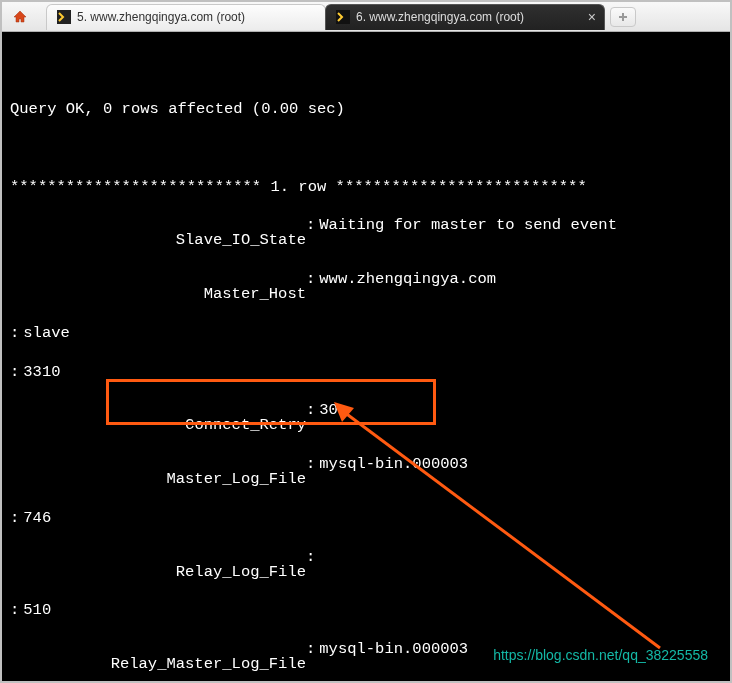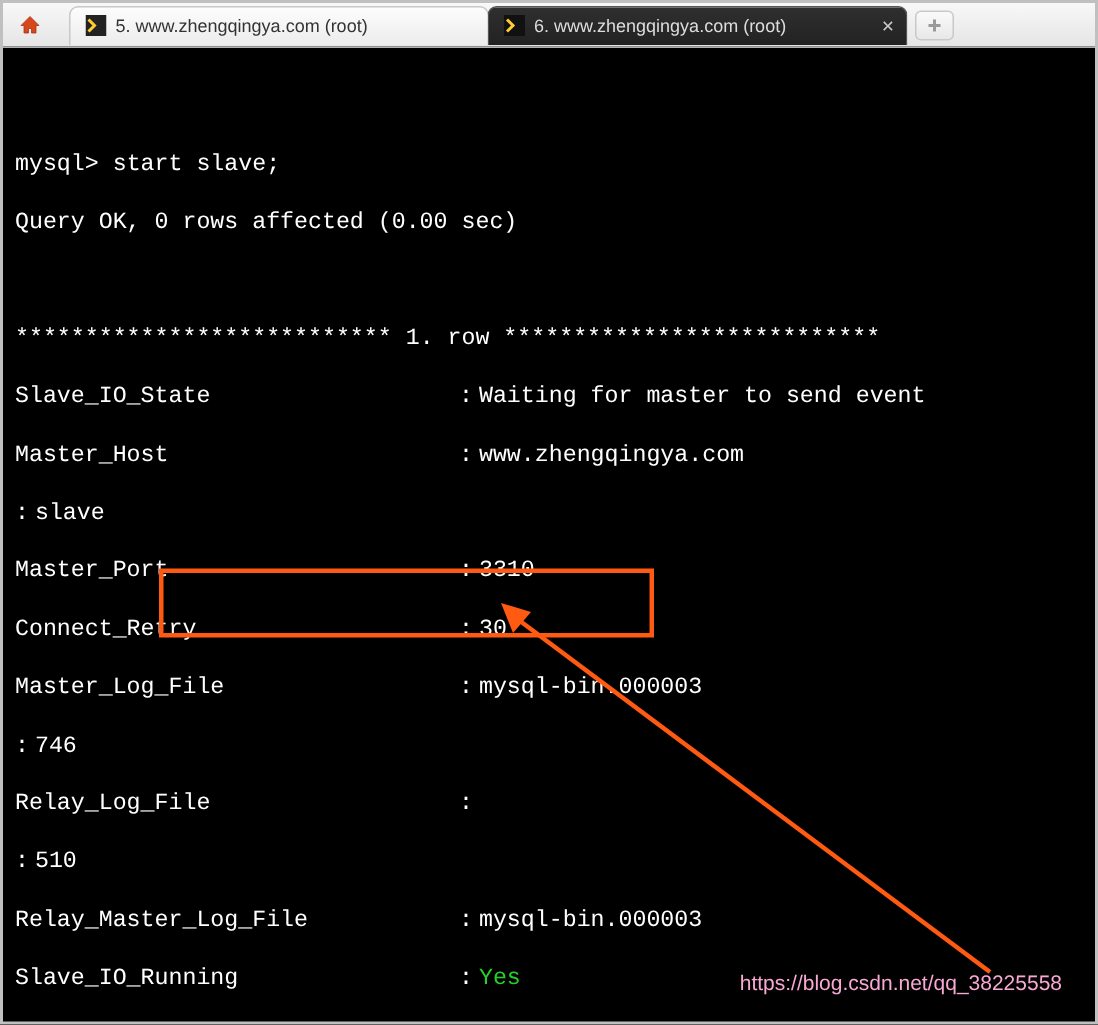--- a/index.html
+++ b/index.html
@@ -67,21 +67,21 @@
   }
   .terminal {
     padding: 10px 8px;
     color: #fff;
     font-size: 15.5px;
     line-height: 1.25;
     white-space: pre;
     letter-spacing: 0px;
   }
   .row { display: flex; }
-  .label { text-align: left; width: 296px; padding-right: 0; }
+  .label { text-align: right; width: 296px; padding-right: 0; margin-top: 15px; }
   .colon { padding: 0 4px 0 0; }
   .value { }
   .green { color: #26d02a; }
   .highlight-box {
     position: absolute;
     border: 3px solid #ff5a11;
     left: 104px; top: 377px;
     width: 330px; height: 46px;
     pointer-events: none;
   }
@@ -92,21 +92,21 @@
     top: 398px;
     width: 340px;
     height: 260px;
   }
   .watermark {
     position: absolute;
     right: 22px;
     bottom: 18px;
     font-family: Arial, sans-serif;
     font-size: 14px;
-    color: #f9a8d4;
+    color: #14b8a6;
   }
 </style>
 </head>
 <body>
 
 <div class="tab-bar">
   <div class="home-btn">
     <svg width="16" height="16" viewBox="0 0 16 16">
         <path d="M8 2 L14 8 L12 8 L12 13 L9 13 L9 10 L7 10 L7 13 L4 13 L4 8 L2 8 Z" fill="#d8471a" stroke="#a03010" stroke-width="0.5"></path>
       </svg>
@@ -133,28 +133,27 @@
   </div>
   <div class="new-tab">
     <svg width="12" height="12" viewBox="0 0 12 12">
         <path d="M6 2 V10 M2 6 H10" stroke="#999" stroke-width="2"></path>
       </svg>
   </div>
 </div>
 
 <div class="terminal">
 <div>&nbsp;</div>
-<div><span>mysql&gt;</span> <span>start slave;</span></div>
 <div>Query OK, 0 rows affected (0.00 sec)</div>
 <div>&nbsp;</div>
 <div><span>***************************</span><span> 1. row </span><span>***************************</span></div>
 <div class="row"><span class="label">Slave_IO_State</span><span class="colon">:</span><span class="value">Waiting for master to send event</span></div>
 <div class="row"><span class="label">Master_Host</span><span class="colon">:</span><span class="value">www.zhengqingya.com</span></div>
 <div class="row"><span class="colon">:</span><span class="value">slave</span></div>
-<div class="row"><span class="label">Master_Port</span><span class="colon">:</span><span class="value">3310</span></div>
+<div class="row"><span class="colon">:</span><span class="value">3310</span></div>
 <div class="row"><span class="label">Connect_Retry</span><span class="colon">:</span><span class="value">30</span></div>
 <div class="row"><span class="label">Master_Log_File</span><span class="colon">:</span><span class="value">mysql-bin.000003</span></div>
 <div class="row"><span class="colon">:</span><span class="value">746</span></div>
 <div class="row"><span class="label">Relay_Log_File</span><span class="colon">:</span></div>
 <div class="row"><span class="colon">:</span><span class="value">510</span></div>
 <div class="row"><span class="label">Relay_Master_Log_File</span><span class="colon">:</span><span class="value">mysql-bin.000003</span></div>
 <div class="row"><span class="label">Slave_IO_Running</span><span class="colon">:</span><span class="value green">Yes</span></div>
 
 
 

